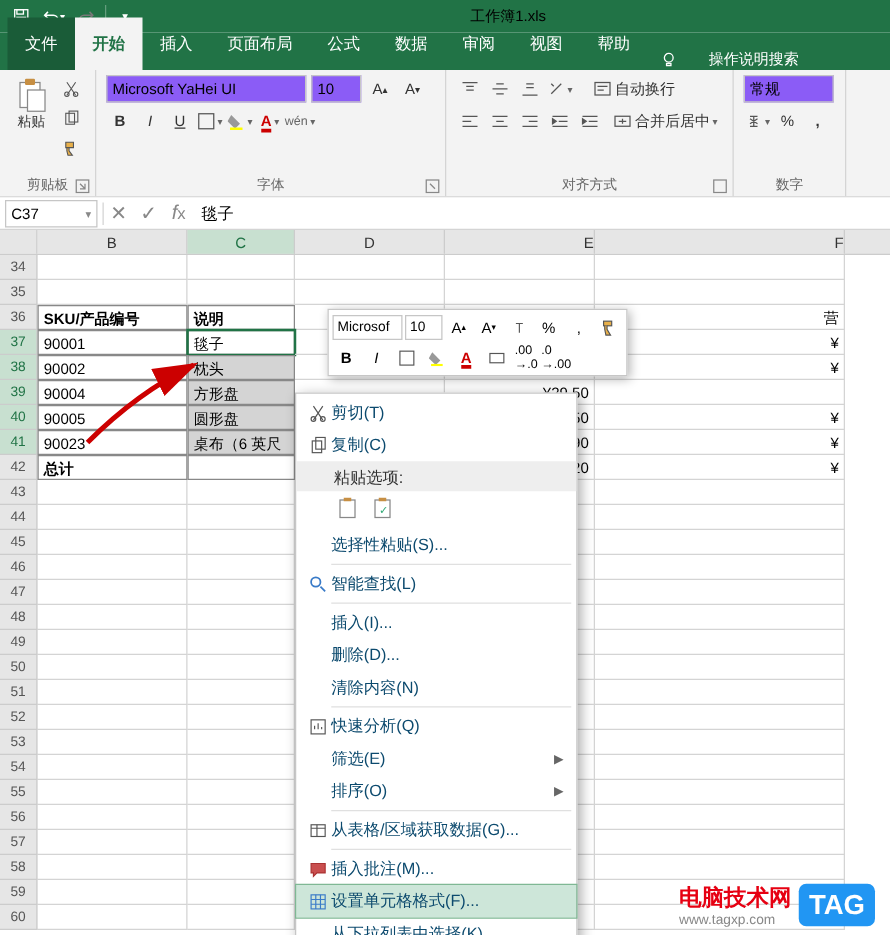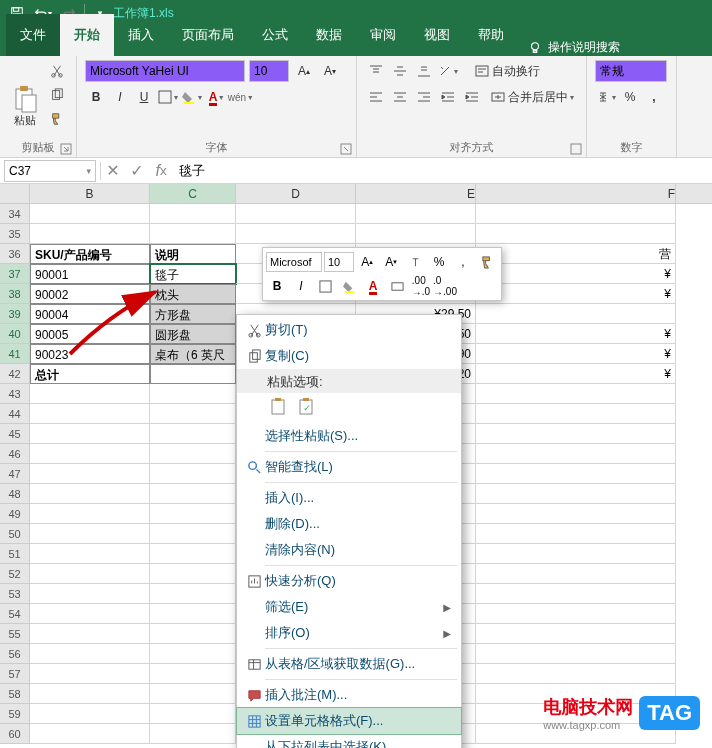--- a/index.html
+++ b/index.html
@@ -2,45 +2,45 @@
 <html><head>
 <meta charset="utf-8">
 <style>
 * { box-sizing: border-box; margin: 0; padding: 0; font-family: "Microsoft YaHei", sans-serif; }
 body { width: 712px; height: 748px; overflow: hidden; background: #fff; position: relative; }
 
 .titlebar { background: #217346; height: 26px; display: flex; align-items: center; padding: 0 4px; }
 .titlebar .qat-icon { width: 26px; height: 22px; display: flex; align-items: center; justify-content: center; color: #fff; cursor: pointer; }
 .titlebar .qat-icon svg { width: 14px; height: 14px; }
 .titlebar .sep { width: 1px; height: 18px; background: rgba(255,255,255,0.3); margin: 0 2px; }
-.titlebar .title { flex: 1; text-align: left; color: #5eead4; font-size: 12px; padding-right: 8px; }
+.titlebar .title { flex: 1; text-align: center; color: #000000; font-size: 12px; padding-right: 8px; }
 
 .tabs { background: #217346; height: 30px; display: flex; align-items: flex-end; padding-left: 6px; }
 .tab { padding: 12px 14px; font-size: 13px; color: #fff; cursor: pointer; }
 .tab.active { background: #f3f3f3; color: #217346; font-weight: 600; }
 .tab.file { background: #1a5c38; color: #fff; }
-.tellme { display: flex; align-items: center; color: #fff; font-size: 12px; padding-left: 10px; }
+.tellme { display: flex; align-items: center; color: #fff; font-size: 12px; padding-left: 10px; gap: 19px; }
 .tellme svg { width: 14px; height: 14px; margin-right: 6px; }
 
 .ribbon { background: #f3f3f3; border-bottom: 1px solid #d4d4d4; height: 102px; display: flex; }
 .ribbon-group { border-right: 1px solid #d4d4d4; padding: 4px 8px 2px; display: flex; flex-direction: column; justify-content: space-between; }
 .ribbon-group .label { text-align: center; font-size: 11px; color: #666; padding-top: 2px; position: relative; }
 .ribbon-group .label .launcher { position: absolute; right: -4px; bottom: 0; width: 12px; height: 12px; }
-.ribbon-controls { display: flex; align-items: flex-end; gap: 4px; flex-wrap: wrap; }
+.ribbon-controls { display: flex; align-items: flex-start; gap: 4px; flex-wrap: wrap; }
 .ribbon-big { display: flex; flex-direction: column; align-items: center; font-size: 11px; color: #333; padding: 2px 4px; }
 .ribbon-big svg { width: 26px; height: 28px; }
 .ribbon-btn { width: 22px; height: 22px; display: flex; align-items: center; justify-content: center; cursor: pointer; font-size: 12px; color: #333; }
 .ribbon-btn.dd::after { content: "▾"; font-size: 8px; margin-left: 2px; color: #666; }
 .font-select { border: 1px solid #c6c6c6; background: #8b5cf6; height: 22px; font-size: 12px; padding: 0 4px; }
 .font-select.wide { width: 160px; }
 .font-select.narrow { width: 40px; }
 .al-row { display: flex; gap: 2px; }
 
 .formula-bar { height: 26px; border-bottom: 1px solid #d4d4d4; display: flex; align-items: center; background: #fff; }
-.name-box { width: 92px; height: 22px; border: 1px solid #c6c6c6; margin: 0 4px; font-size: 12px; padding: 0 4px; display: flex; align-items: center; justify-content: space-between; }
+.name-box { width: 74px; height: 22px; border: 1px solid #c6c6c6; margin: 0 4px; font-size: 12px; padding: 0 4px; display: flex; align-items: center; justify-content: space-between; }
 .name-box .dd { font-size: 9px; color: #888; }
 .fb-btn { width: 24px; height: 22px; display: flex; align-items: center; justify-content: center; color: #888; cursor: pointer; }
 .fb-input { flex: 1; border: none; font-size: 13px; padding: 0 6px; outline: none; }
 .fb-sep { width: 1px; height: 18px; background: #d4d4d4; }
 
 .grid-area { position: relative; height: 560px; overflow: hidden; }
 .col-headers { display: flex; height: 20px; background: #e6e6e6; border-bottom: 1px solid #ccc; }
 .corner { width: 30px; border-right: 1px solid #ccc; background: #e6e6e6; }
 .col-h { border-right: 1px solid #ccc; text-align: center; font-size: 12px; color: #333; line-height: 20px; background: #e6e6e6; }
 .rows { }
@@ -71,21 +71,21 @@
 .menu-icon svg { width: 15px; height: 15px; }
 .menu-text { flex: 1; color: #0c4a6e; }
 .menu-arrow { font-size: 10px; color: #666; }
 .menu-sep { height: 1px; background: #e0e0e0; margin: 2px 4px 2px 28px; }
 .paste-options { display: flex; gap: 4px; padding: 2px 6px 4px 30px; }
 .paste-opt { width: 24px; height: 24px; border: 1px solid transparent; display: flex; align-items: center; justify-content: center; cursor: pointer; }
 .menu-label { padding: 4px 10px 2px 30px; font-size: 13px; color: #333; background: #eee; }
 
 .arrow-red { position: absolute; pointer-events: none; z-index: 8; }
 
-.watermark { position: absolute; bottom: 17px; right: 12px; display: flex; align-items: center; gap: 6px; z-index: 20; }
+.watermark { position: absolute; bottom: 6px; right: 12px; display: flex; align-items: center; gap: 6px; z-index: 20; }
 .wm-text { color: #e60012; font-size: 18px; font-weight: bold; }
 .wm-sub { color: #888; font-size: 11px; }
 .wm-tag { background: #2196f3; color: #fff; font-size: 22px; font-weight: bold; padding: 4px 8px; border-radius: 6px; }
 </style>
 </head>
 <body>
 
 <div class="titlebar">
   <div class="qat-icon">
       <svg viewBox="0 0 16 16" fill="none" stroke="#fff" stroke-width="1.2">

